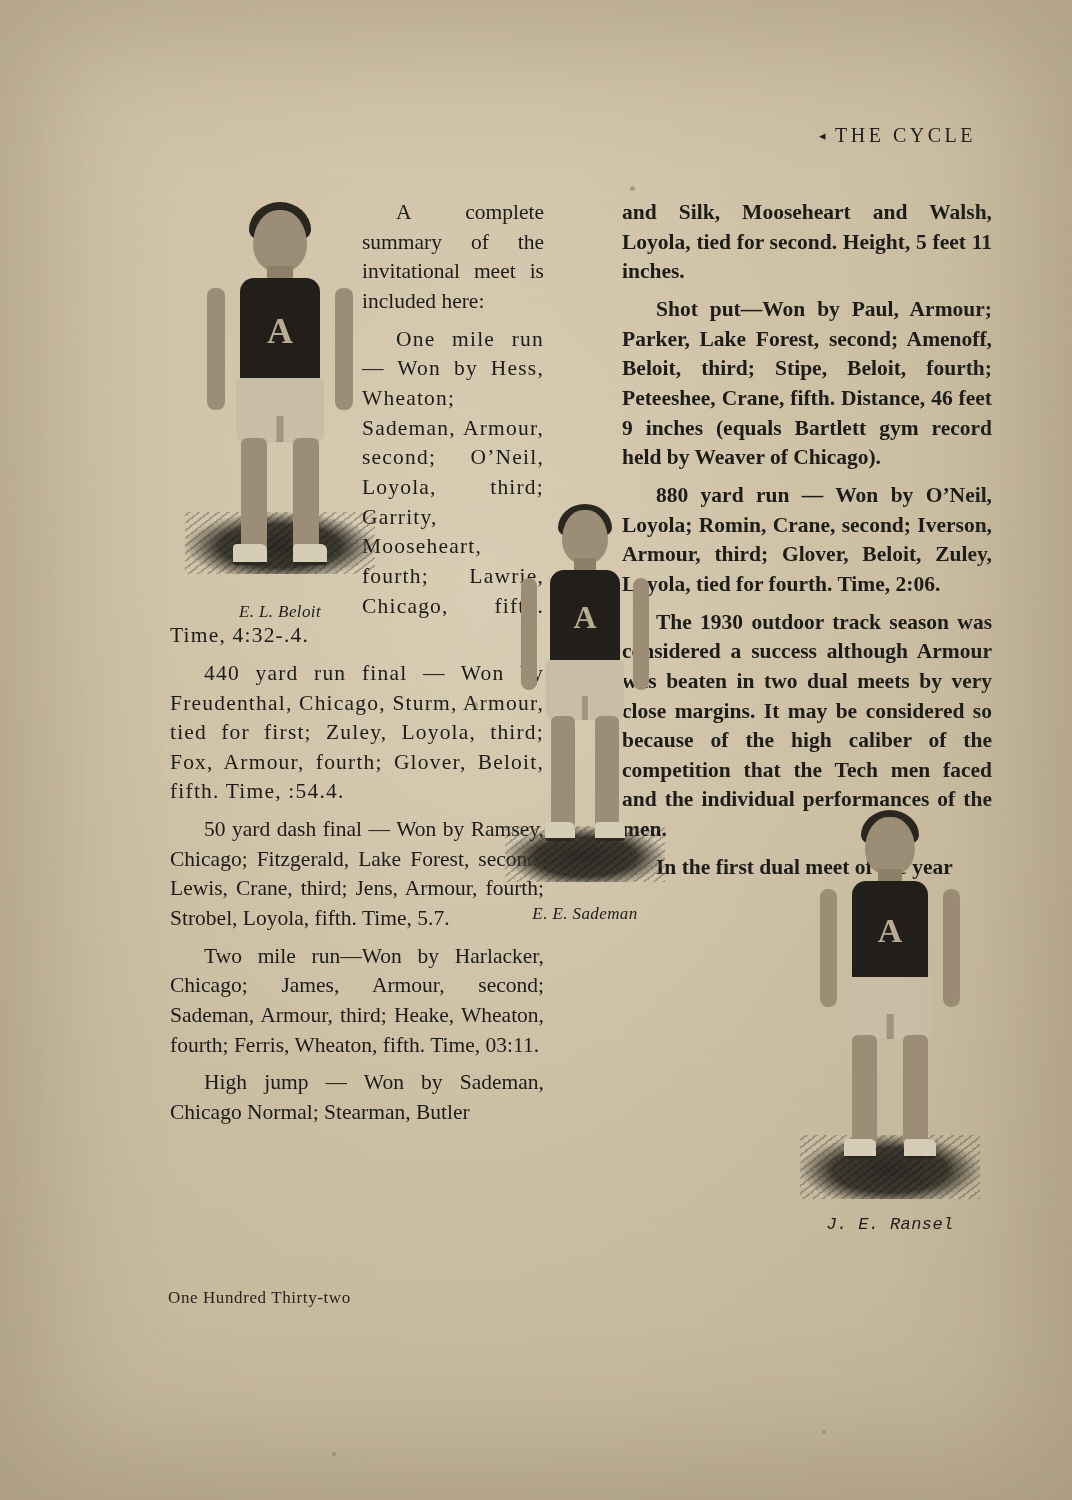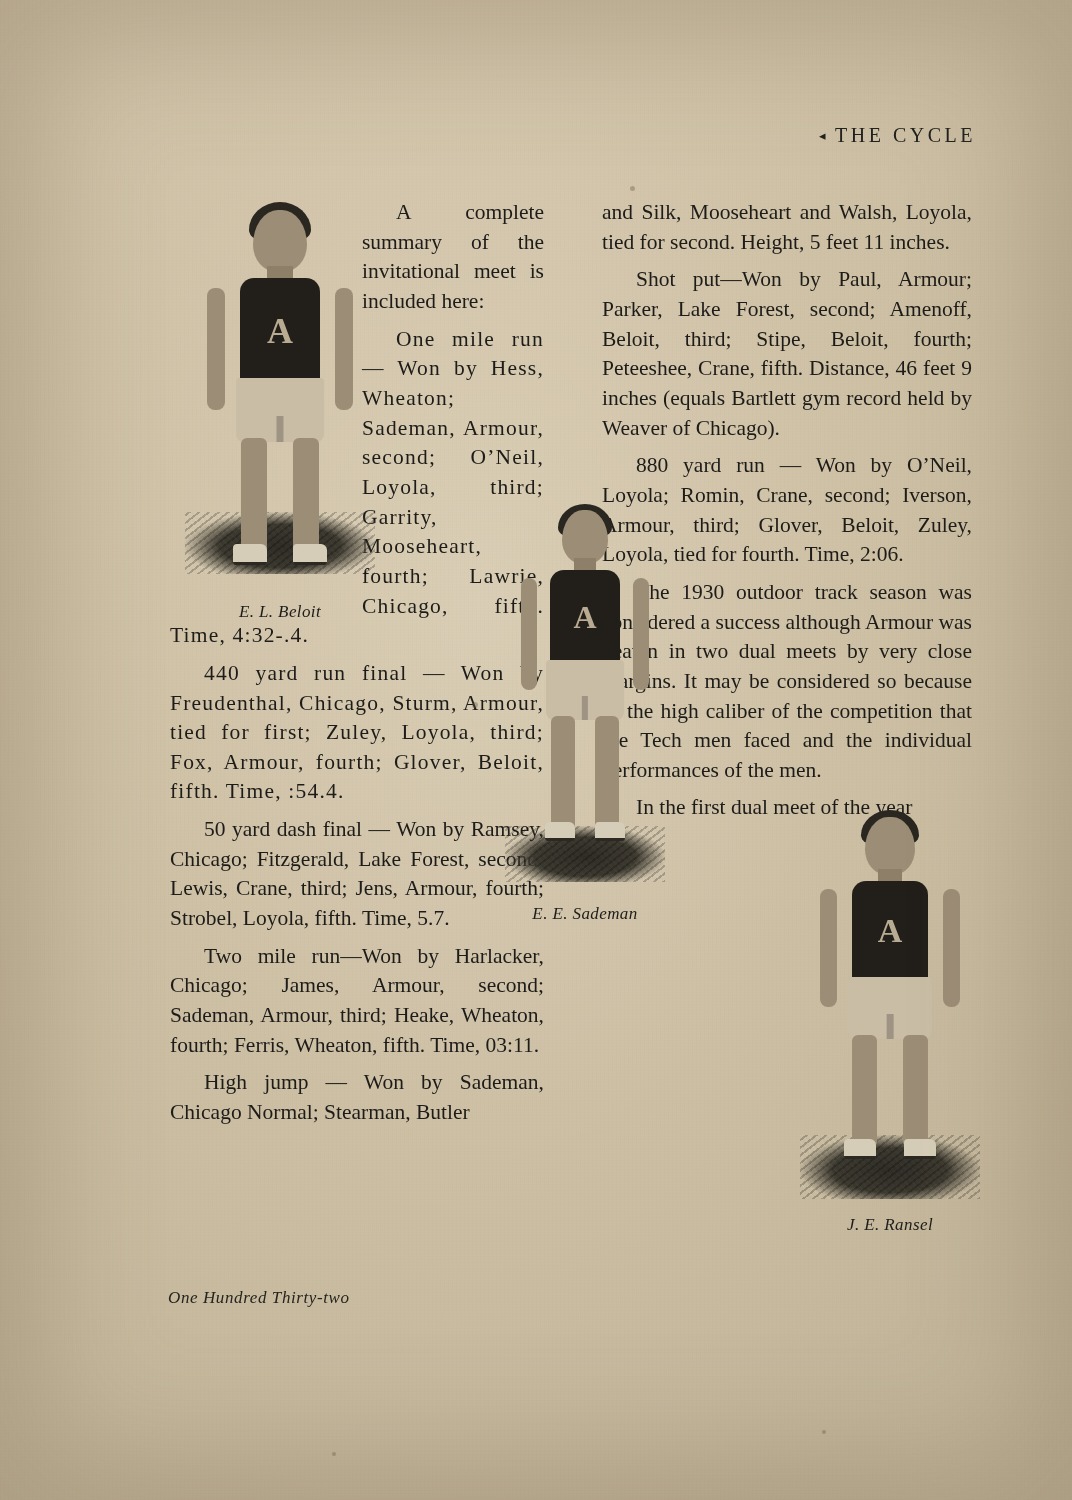--- a/index.html
+++ b/index.html
@@ -63,21 +63,21 @@
 
   .col {
     position: absolute;
     top: 0;
     font-size: 21.5px;
     line-height: 1.38;
     color: #1d1c19;
     text-align: justify;
   }
   .col-left  { left: 0px;   width: 390px; }
-  .col-right { left: 432px; width: 386px; }
+  .col-right { left: 452px; width: 386px; font-weight: bold; }
 
   p {
     margin: 8px;
     text-indent: 34px;
   }
   p.noindent { text-indent: 0; }
 
   .sp-1 { letter-spacing: 1.2px; }
 
   
@@ -194,21 +194,20 @@
     position: absolute;
     background: #d6cdb8;
     border-radius: 4px 6px 3px 3px;
     border-bottom: 3px solid #2c2822;
   }
 
   .folio {
     position: absolute;
     left: 168px;
     top: 1288px;
-    font-style: italic;
     font-size: 17px;
     letter-spacing: 0.6px;
     color: #26241f;
   }
 
   .speck {
     position: absolute;
     background: rgba(90,80,60,0.35);
     border-radius: 50%;
   }
@@ -295,21 +294,21 @@
       <span class="letter" style="font-size:34px;">A</span>
     </div>
     <div class="arm" style="left:20px; top:84px; width:17px; height:118px;"></div>
     <div class="arm" style="right:20px; top:84px; width:17px; height:118px;"></div>
     <div class="shorts" style="top:172px; width:84px; height:62px;"></div>
     <div class="leg" style="left:52px; top:230px; width:25px; height:110px;"></div>
     <div class="leg" style="right:52px; top:230px; width:25px; height:110px;"></div>
     <div class="shoe" style="left:44px; top:334px; width:32px; height:17px;"></div>
     <div class="shoe" style="right:44px; top:334px; width:32px; height:17px;"></div>
   </div>
-  <div class="caption" style="top:410px;">J. E. Ransel</div>
+  <div class="caption" style="top:410px;font-family:Liberation Mono, monospace;">J. E. Ransel</div>
 </div>
 
 <div class="folio">One Hundred Thirty-two</div>
 
 <div class="speck" style="left:630px; top:186px; width:5px; height:5px;"></div>
 <div class="speck" style="left:472px; top:702px; width:6px; height:6px;"></div>
 <div class="speck" style="left:822px; top:1430px; width:4px; height:4px;"></div>
 <div class="speck" style="left:332px; top:1452px; width:4px; height:4px;"></div>
 
 <div class="vignette"></div>

